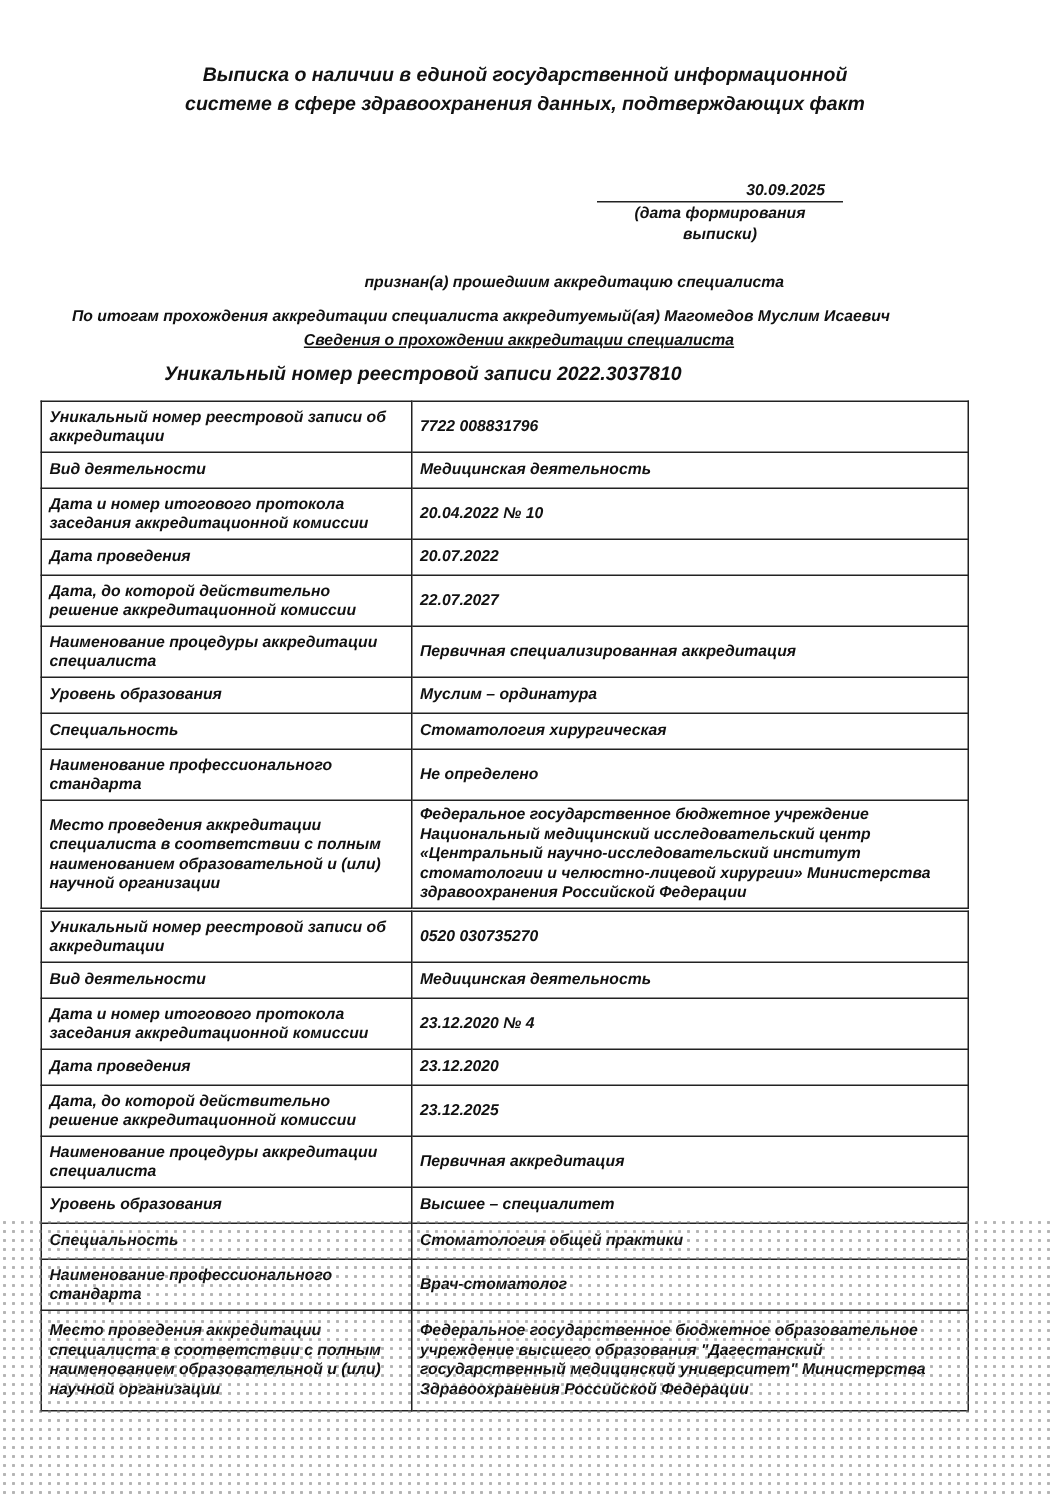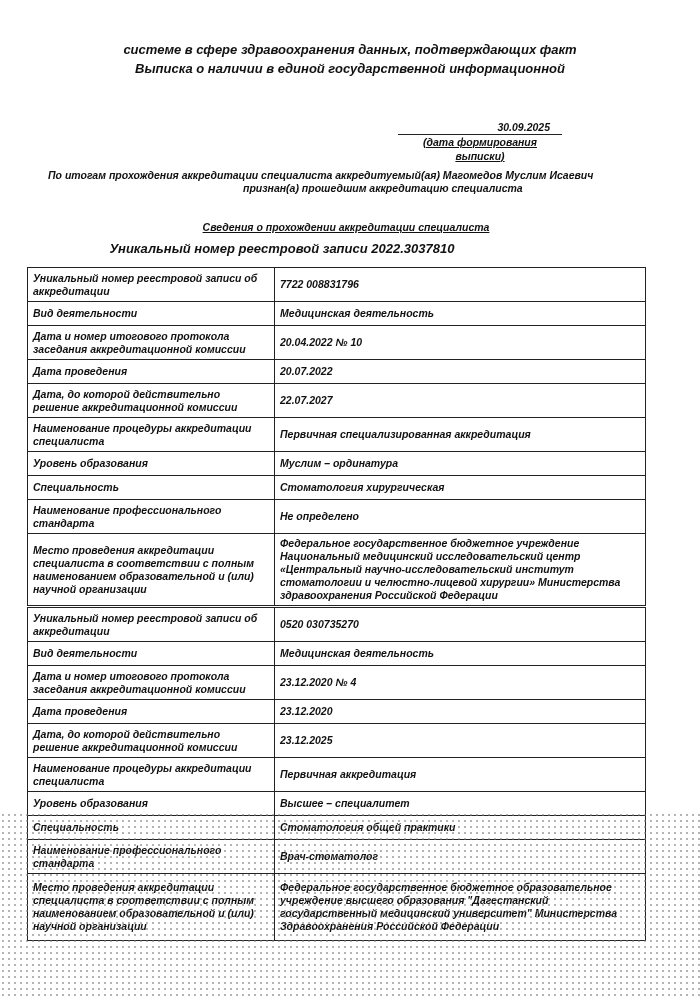--- a/index.html
+++ b/index.html
@@ -13,25 +13,25 @@
     position: absolute; left: 0; top: 40px; width: 700px;
     text-align: center; font-size: 13px; line-height: 19px;
   }
   .title span { display: block; }
   .date-block {
     position: absolute; left: 398px; top: 121px; width: 164px; text-align: center;
     font-size: 10.5px;
   }
   .date-value { display: block; text-align: right; padding-right: 12px; line-height: 13px; }
   .date-line { display: block; height: 1px; background: #222; margin: 0; }
-  .date-caption { display: block; line-height: 14px; text-decoration: underline; }
+  .date-caption { display: block; line-height: 14px; }
   .result {
     position: absolute; top: 169px; left: 0; width: 700px; font-size: 10.5px; line-height: 13px;
   }
-  .result .l1 { position: absolute; left: 48px; white-space: nowrap; }
+  .result .l1 { position: absolute; left: 48px; white-space: nowrap; margin-top: 36px; }
   .result .l2 { position: absolute; left: 243px; top: 13px; white-space: nowrap; }
   .section-link {
     position: absolute; top: 221px; left: 0; width: 692px; text-align: center;
     font-size: 10.5px; text-decoration: underline;
   }
   .registry-title {
     position: absolute; top: 241px; left: 0; width: 564px; text-align: center; font-size: 13px;
   }
   table.acc {
     position: absolute; left: 27px; width: 619px;
@@ -51,22 +51,22 @@
     background-image: radial-gradient(circle, rgba(120,120,120,0.55) 0.9px, transparent 1.2px);
     background-size: 6px 6px;
     pointer-events: none;
   }
   .blurred { filter: blur(0.5px); }
 </style>
 </head>
 <body>
 
 <div class="title">
+  <span>Выписка о наличии в единой государственной информационной</span>
   <span>системе в сфере здравоохранения данных, подтверждающих факт</span>
-  <span>Выписка о наличии в единой государственной информационной</span>
 </div>
 
 <div class="date-block">
   <span class="date-value">30.09.2025</span>
   <span class="date-line"></span>
   <span class="date-caption">(дата формирования выписки)</span>
 </div>
 
 <div class="result">
   <span class="l1">По итогам прохождения аккредитации специалиста аккредитуемый(ая) Магомедов Муслим Исаевич</span>

